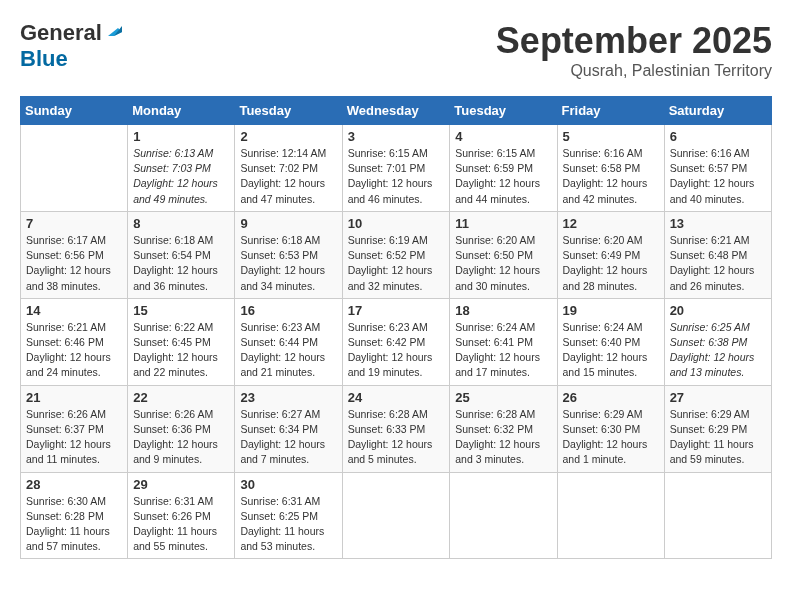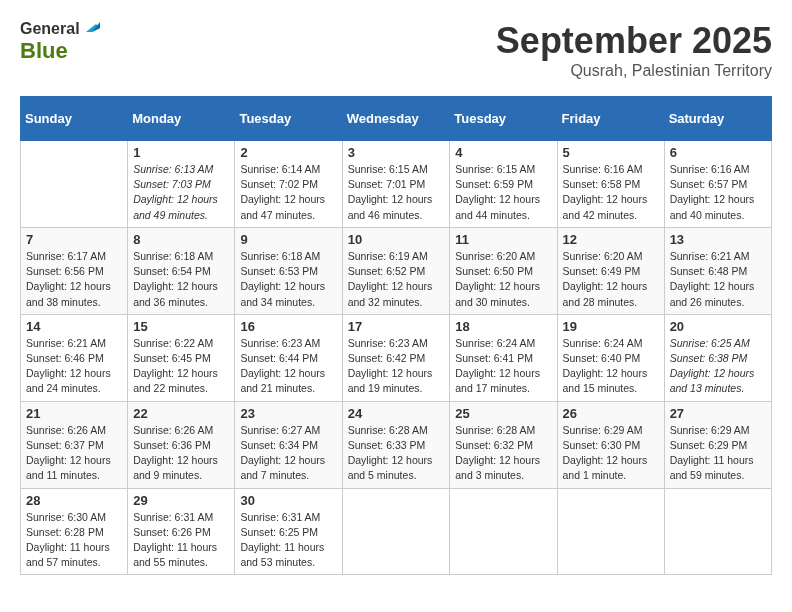--- a/index.html
+++ b/index.html
@@ -39,21 +39,21 @@
       color: #555;
     }
     .calendar {
       width: 100%;
       border-collapse: collapse;
       font-size: 11px;
     }
     .calendar th {
       background-color: #2a6db5;
       color: #fff;
-      padding: 14px 4px;
+      padding: 6px 4px;
       text-align: left;
       font-size: 13px;
       font-weight: bold;
       border: 1px solid #2a6db5;
     }
     .calendar td {
       border: 1px solid #ccc;
       vertical-align: top;
       padding: 4px 5px;
       width: 108px;
@@ -84,28 +84,28 @@
     .calendar thead tr th {
       background-color: #2a6db5;
     }
   </style>
 </head>
 <body>
 
 <div class="header">
   <div class="logo">
     <div class="logo-line">
-      <span style="font-size:16px;font-weight:bold;color:#333;">General</span>
+      <span style="font-size:22px;font-weight:bold;color:#333;">General</span>
       <svg width="18" height="18" viewBox="0 0 18 18" style="margin-left:2px;margin-top:-4px;">
         <polygon points="4,14 14,6 18,10 10,14" fill="#1a9cd8"></polygon>
         <polygon points="10,14 18,4 18,10" fill="#0e6fa0"></polygon>
       </svg>
     </div>
     <div>
-      <span style="font-size:22px;font-weight:bold;color:#4d7c0f;">Blue</span>
+      <span style="font-size:22px;font-weight:bold;color:#0369a1;">Blue</span>
     </div>
   </div>
   <div class="title-block">
     <div class="month-title">September 2025</div>
     <div class="location">Qusrah, Palestinian Territory</div>
   </div>
 </div>
 
 <table class="calendar">
   <thead>
@@ -124,21 +124,21 @@
         <td class="empty-cell"></td>
         <td>
           <span class="day-number">1</span>
           <div class="day-info" style="white-space: pre-line; font-style: italic;">Sunrise: 6:13 AM
 Sunset: 7:03 PM
 Daylight: 12 hours
 and 49 minutes.</div>
         </td>
         <td>
           <span class="day-number">2</span>
-          <div class="day-info" style="white-space: pre-line;">Sunrise: 6:14 AM
+          <div class="day-info" style="white-space: pre-line;">Sunrise: 12:14 AM
 Sunset: 7:02 PM
 Daylight: 12 hours
 and 47 minutes.</div>
         </td>
         <td>
           <span class="day-number">3</span>
           <div class="day-info" style="white-space: pre-line;">Sunrise: 6:15 AM
 Sunset: 7:01 PM
 Daylight: 12 hours
 and 46 minutes.</div>

